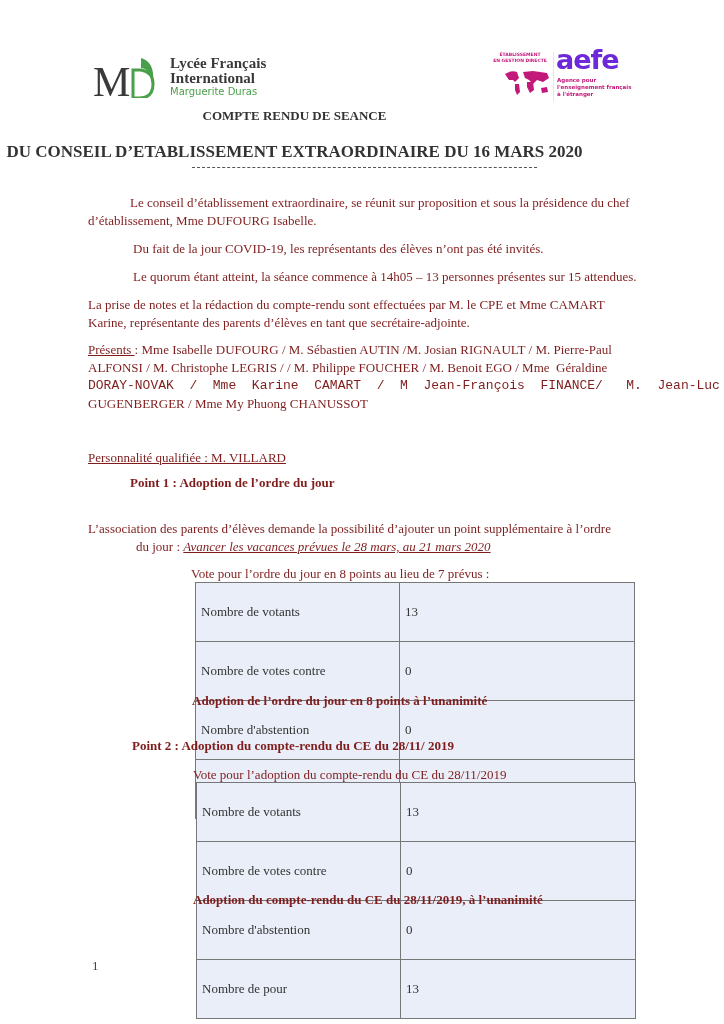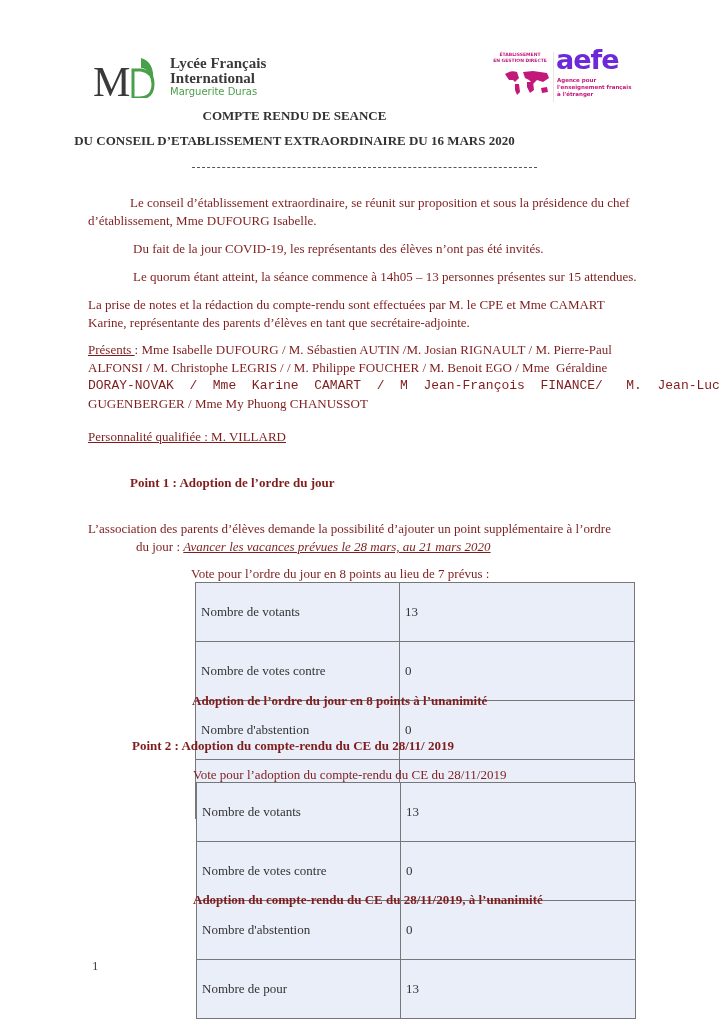--- a/index.html
+++ b/index.html
@@ -16,21 +16,21 @@
     .lycee-sub { left: 170px; top: 86px; font-family: "DejaVu Sans", sans-serif; font-size: 10px; color: #4aa04a; }
     
     .etab { left: 490px; top: 52px; width: 60px; font-family: "DejaVu Sans", sans-serif; font-size: 4.5px; color: #c2187a; font-weight: bold; text-align: center; line-height: 6px; }
     .map { left: 503px; top: 68px; width: 48px; height: 28px; }
     .sep { left: 553px; top: 52px; width: 1px; height: 50px; background: #e6e6e6; }
     .aefe-word { left: 556px; top: 44px; font-family: "DejaVu Sans", sans-serif; font-size: 27px; font-weight: bold; color: #6d28d9; letter-spacing: -1px; }
     .aefe-sub { left: 557px; top: 77px; font-family: "DejaVu Sans", sans-serif; font-size: 5.5px; line-height: 7px; color: #c2187a; font-weight: bold; }
 
     .title { left: 0; width: 589px; text-align: center; font-weight: bold; color: #333; }
     .t1 { top: 108px; font-size: 13px; }
-    .t2 { top: 133px; font-size: 13px; }
+    .t2 { top: 142px; font-size: 17px; }
     .dash { left: 192px; top: 167px; width: 345px; height: 0; border-top: 1px dashed #555; }
 
     .para { font-size: 13px; line-height: 17px; color: #7f1d1d; }
     .u { text-decoration: underline; }
     .i { font-style: italic; }
     .b { font-weight: bold; }
 
     table.vote { border-collapse: collapse; position: absolute; font-size: 13px; color: #333; }
     table.vote td { border: 1px solid #777; background: #e9eef8; height: 26px; padding: 16px 5px; margin-left: 41px; }
     table.vote td.lbl { width: 193px; }
@@ -81,21 +81,21 @@
 <div class="abs para" style="left:133px; top:240px;">Du fait de la jour COVID-19, les représentants des élèves n’ont pas été invités.</div>
 <div class="abs para" style="left:133px; top:268px;">Le quorum étant atteint, la séance commence à 14h05 – 13 personnes présentes sur 15 attendues.</div>
 <div class="abs para" style="left:88px; top:296px;">La prise de notes et la rédaction du compte-rendu sont effectuées par M. le CPE et Mme CAMART</div>
 <div class="abs para" style="left:88px; top:314px;">Karine, représentante des parents d’élèves en tant que secrétaire-adjointe.</div>
 
 <div class="abs para" style="left:88px; top:341px; white-space:pre;"><span class="u">Présents </span><span>: Mme Isabelle DUFOURG / M. Sébastien AUTIN /M. Josian RIGNAULT / M. Pierre-Paul</span></div>
 <div class="abs para" style="left:88px; top:359px; white-space:pre;">ALFONSI / M. Christophe LEGRIS / / M. Philippe FOUCHER / M. Benoit EGO / Mme  Géraldine</div>
 <div class="abs para" style="left:88px; top:377px; white-space:pre;font-family:Liberation Mono, monospace;">DORAY-NOVAK  /  Mme  Karine  CAMART  /  M  Jean-François  FINANCE/   M.  Jean-Luc</div>
 <div class="abs para" style="left:88px; top:395px;">GUGENBERGER / Mme My Phuong CHANUSSOT</div>
 
-<div class="abs para u" style="left:88px; top:428px;">Personnalité qualifiée : M. VILLARD</div>
+<div class="abs para u" style="left:88px; top:449px;">Personnalité qualifiée : M. VILLARD</div>
 
 <div class="abs para b" style="left:130px; top:474px;">Point 1 : Adoption de l’ordre du jour</div>
 <div class="abs para" style="left:88px; top:520px;">L’association des parents d’élèves demande la possibilité d’ajouter un point supplémentaire à l’ordre</div>
 <div class="abs para" style="left:88px; top:538px;margin-left:48px;"><span>du jour : </span><span class="i u">Avancer les vacances prévues le 28 mars, au 21 mars 2020</span></div>
 
 <div class="abs para" style="left:191px; top:565px;">Vote pour l’ordre du jour en 8 points au lieu de 7 prévus :</div>
 <table class="vote" style="left:195px; top:582px;">
   <tbody>
       <tr>
         <td class="lbl">Nombre de votants</td>

